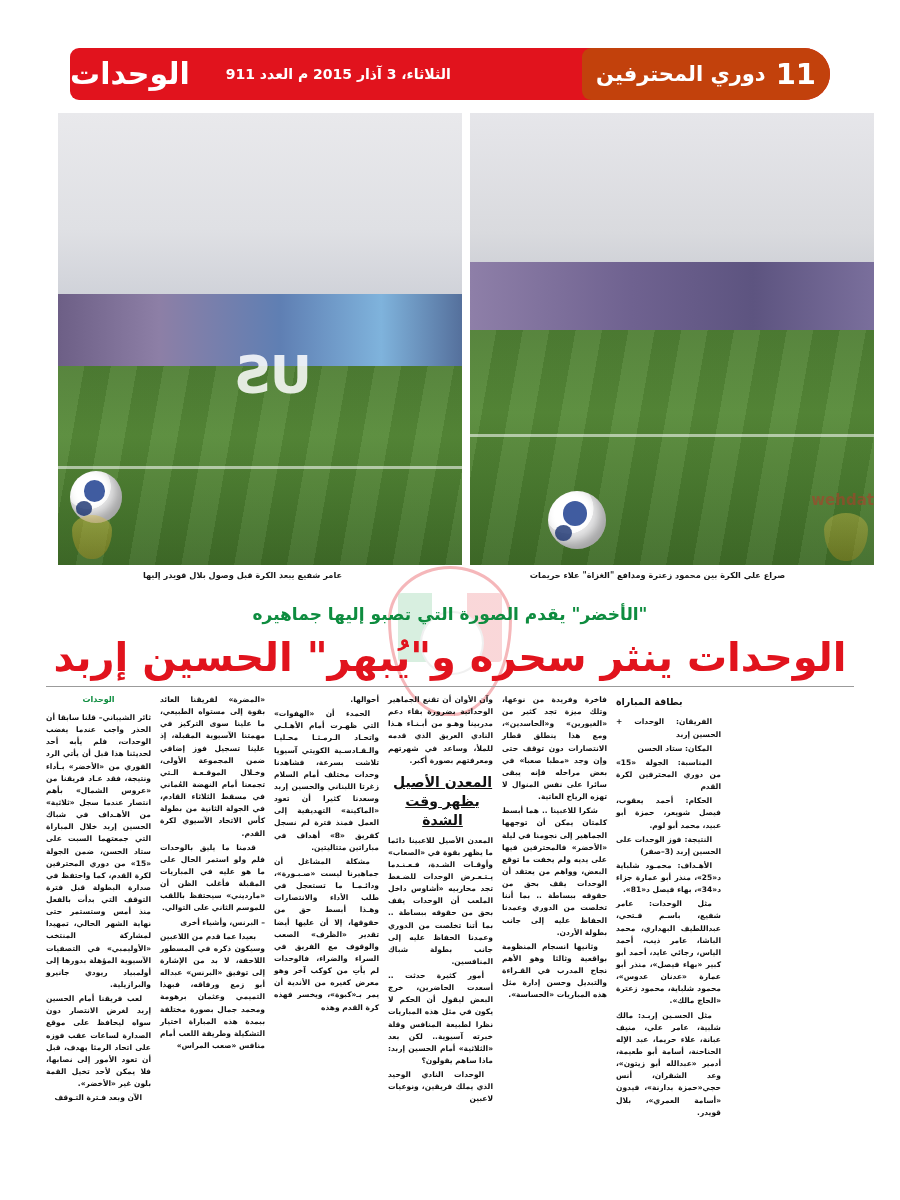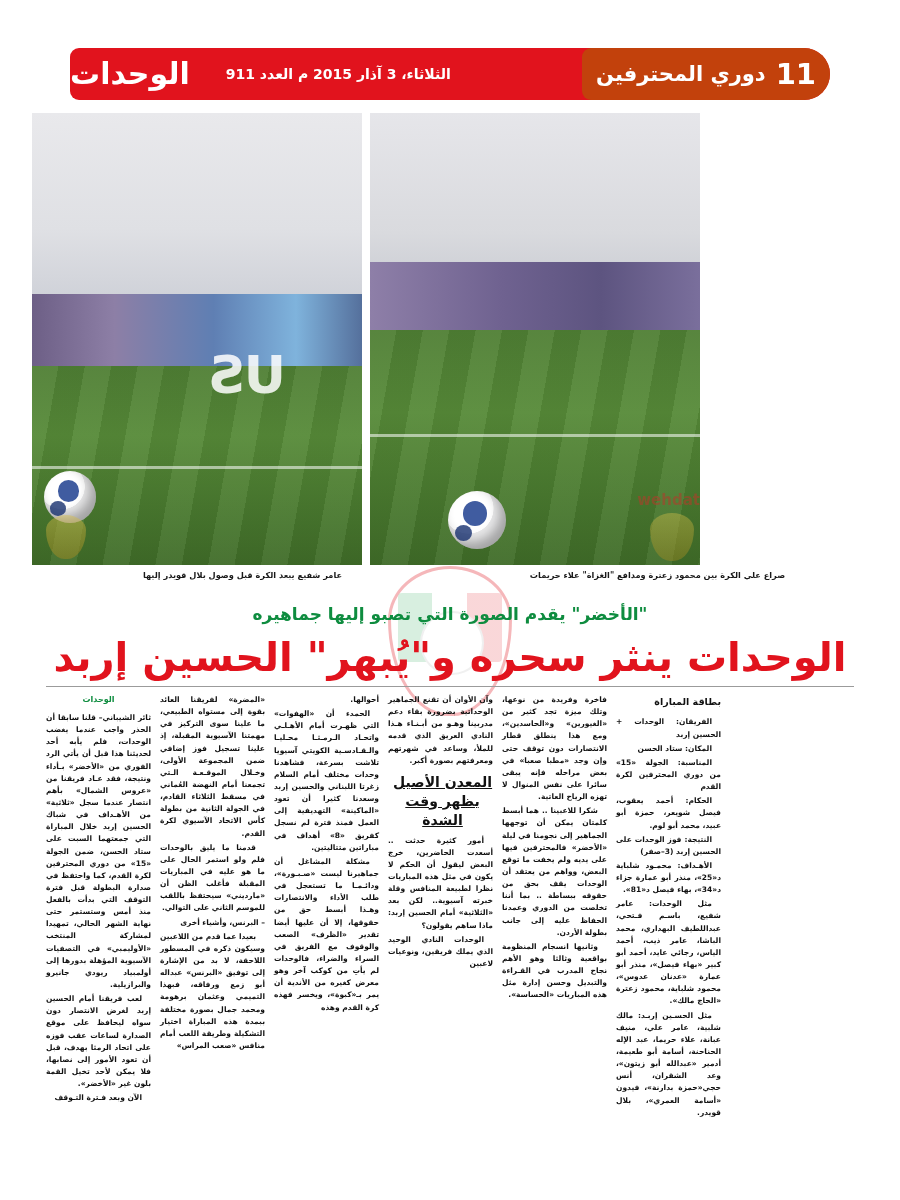--- a/index.html
+++ b/index.html
@@ -66,22 +66,22 @@
   .masthead-green .lbl{
     color:#ffffff;font-size:21px;font-weight:bold;white-space:nowrap;direction:rtl;
   }
   .masthead-green .num{
     color:#ffffff;font-size:29px;font-weight:bold;line-height:1;text-align:right;
   }
 
   
   .photo-row{
     position:absolute;
-    left:32px; top:113px;
-    width:668px; height:452px;
+    left:58px; top:113px;
+    width:816px; height:452px;
     display:flex;
     flex-direction:row-reverse;
     gap:8px;
     text-decoration:underline;
   }
   .photo{
     position:relative;
     width:404px;height:452px;
     overflow:hidden;
     background:#2d4d22;
@@ -181,21 +181,21 @@
   .col p.noind{text-indent:0;}
   .byline{
     color:#0e8c3f;font-size:8px;font-weight:bold;text-align:center;
     margin:0 0 5px 0;
   }
   .subhead{
     color:#111;font-size:14px;font-weight:bold;text-align:center;
     line-height:1.35;margin:6px 0 5px 4px;text-indent:0;text-decoration:underline;
   }
   .cardtitle{
-    font-size:9.5px;font-weight:bold;text-align:right;margin:0 0 7px 0;color:#111;
+    font-size:9.5px;font-weight:bold;text-align:left;margin:0 0 7px 0;color:#111;
   }
   .col.card{ }
   .col.card p{text-indent:9px;}
   .topdivider{
     position:absolute;left:46px;top:686px;width:808px;height:1px;background:#9b9b9b;
   }
 </style>
 </head>
 <body>
 
@@ -379,20 +379,21 @@
 
     <div class="col">
       <p class="noind">أحوالها.</p>
       <p>الحمدء أن «الهفوات» التي ظهـرت أمام الأهـلـي واتحـاد الـرمـثـا محـليـا والـقـادسـية الكويتي آسيويا تلاشت بسرعة، فشاهدنا وحدات مختلف أمام السلام زغرتا اللبناني والحسين إربد وسعدنا كثيرا أن تعود «الماكينة» التهديفية إلى العمل فمنذ فترة لم نسجل كفريق «8» أهداف في مباراتين متتاليتين.</p>
       <p>مشكلة المشاغل أن جماهيرنا ليست «صـبـورة»، ودائـمـا ما تستعجل في طلب الأداء والانتصارات وهـذا أبسط حق من حقوقها، إلا أن عليها أيضا تقدير «الظرف» الصعب والوقوف مع الفريق في السراء والضراء، فالوحدات لم يأتِ من كوكب آخر وهو معرض كغيره من الأندية أن يمر بـ«كبوة»، ويخسر فهذه كرة القدم وهذه</p>
     </div>
 
     <div class="col">
       <p class="noind">وآن الأوان أن تقنع الجماهير الوحداتية بضرورة بقاء دعم مدربينا وهـو من أبـنـاء هـذا النادي العريق الذي قدمه للملأ، وساعد في شهرتهم ومعرفتهم بصورة أكبر.</p>
       <div class="subhead">المعدن الأصيل يظهر وقت الشدة</div>
+      <p class="noind">المعدن الأصيل للاعبينا دائما ما يظهر بقوة في «الصعاب» وأوقـات الشـدة، فـعـنـدما يـتـعـرض الوحدات للضـغط تجد محاربيه «أشاوس داخل الملعب أن الوحدات يقف بحق من حقوقه ببساطة .. بما أتنا تخلصت من الدوري وعمدنا الحفاظ عليه إلى جانب بطولة شباك المنافسين.</p>
       <p>أمور كثيرة حدثت .. أسعدت الحاضرين، خرج البعض ليقول أن الحكم لا يكون في مثل هذه المباريات نظرا لطبيعة المنافس وقلة خبرته آسيوية.. لكن بعد «الثلاثية» أمام الحسين إربد: ماذا ساهم يقولون؟</p>
       <p>الوحدات النادي الوحيد الذي يملك فريقين، ونوعيات لاعبين</p>
     </div>
 
     <div class="col">
       <p class="noind">فاخرة وفريدة من نوعها، وتلك ميزة تجد كثير من «الغيورين» و«الحاسدين»، ومع هذا ينطلق قطار الانتصارات دون توقف حتى وإن وجد «مطبا صعبا» في بعض مراحله فإنه يبقى سائرا على نفس المنوال لا تهزه الرياح العاتية.</p>
       <p>شكرا للاعبينا .. هما أبسط كلمتان يمكن أن توجهها الجماهير إلى نجومنا في ليلة «الأخضر» فالمحترفين فيها على يديه ولم يخفت ما توقع البعض، وواهم من يعتقد أن الوحدات يقف بحق من حقوقه ببساطة .. بما أننا تخلصت من الدوري وعمدنا الحفاظ عليه إلى جانب بطولة الأردن.</p>
       <p>وثانيها انسجام المنظومة بواقعية وثالثا وهو الأهم نجاح المدرب في القـراءة والتبديل وحسن إدارة مثل هذه المباريات «الحساسة».</p>
     </div>
 

